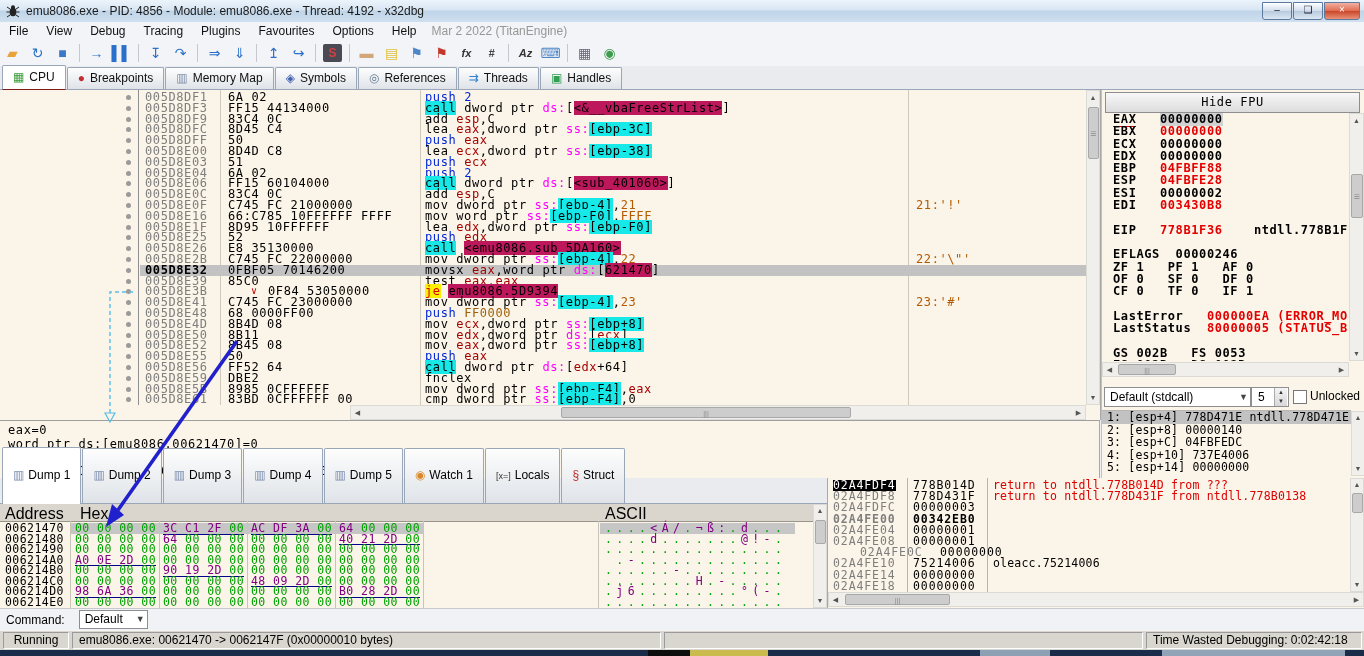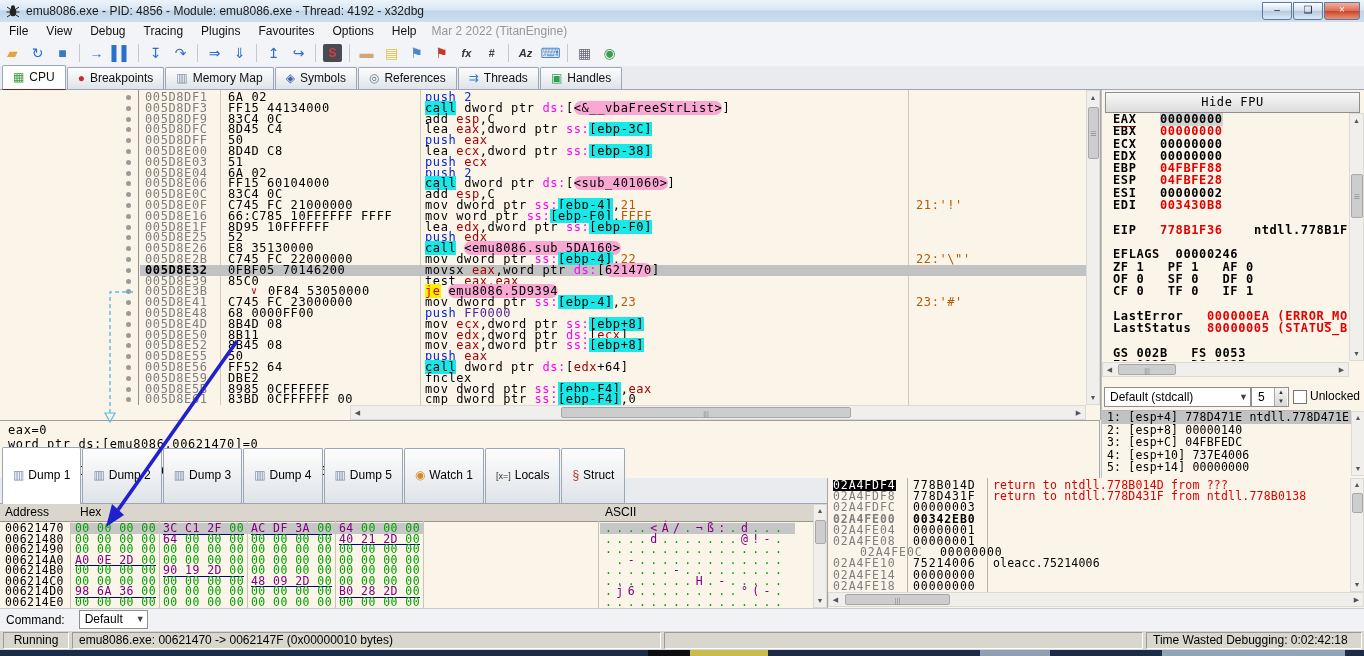--- a/index.html
+++ b/index.html
@@ -46,23 +46,23 @@
   .drow{position:absolute;left:0;width:1086px;height:10.8px;font-size:12px;line-height:10.8px;letter-spacing:0.6px;white-space:pre;}
   .drow .selbg{position:absolute;left:140px;width:946px;top:0;height:10.8px;background:#c2c2c2;}
   .bpdot{position:absolute;left:126px;top:3px;width:5px;height:5px;border-radius:50%;background:#9a9a9a;}
   .daddr{position:absolute;left:145px;color:#7e7e7e;}
   .drow.sel .daddr{color:#000;font-weight:bold;}
   .dbytes{position:absolute;left:228px;color:#000;}
   .dmark{position:absolute;left:251px;color:#cc0000;font-size:10px;}
   .dinstr{position:absolute;left:425px;color:#000;}
   .dcomm{position:absolute;left:916px;color:#b45a00;}
   .c-p{color:#0028d7;} .c-r{color:#a50000;} .c-s{color:#ff00ff;}
-  .c-k{background:#17e8e8;color:#000;} .c-y{background:#f9a8d4;color:#000;border-radius:7px;}
+  .c-k{background:#17e8e8;color:#000;} .c-y{background:#be185d;color:#000;}
   .c-c{background:#17e8e8;color:#000;} .c-j{background:#fbf000;color:#dd0000;}
-  .c-n{color:#b45a00;} .c-v{color:#4c1d95;}
+  .c-n{color:#b45a00;} .c-v{color:#a16207;}
 
   
   .infobox{position:absolute;left:0;top:420px;width:1100px;height:58px;background:#fbf4e8;
     border-top:1px solid #9f9f9f;border-right:1px solid #a8a8a8;box-sizing:border-box;}
   .infoline{margin-left:8px;font-size:12px;line-height:13.5px;letter-spacing:0.6px;white-space:pre;color:#000;}
   .infobox .pad{height:3px;}
 
   
   .registers{position:absolute;left:1101px;top:90px;width:263px;height:388px;background:#fbf4e8;
     border-left:1px solid #c0c0c0;box-sizing:border-box;}
@@ -91,21 +91,21 @@
   .dumptabs{position:absolute;left:0;top:478px;width:827px;height:26px;background:#e9ebee;
     border-bottom:1px solid #9aa7b8;display:flex;align-items:flex-end;padding-left:2px;box-sizing:border-box;}
   .dtab{height:22px;line-height:21px;padding:16px 10px;margin-right:1px;border:1px solid #9aa7b8;border-bottom:none;
     border-radius:2px 2px 0 0;background:linear-gradient(180deg,#fdfdfd,#dfe3e8);white-space:nowrap;}
   .dtab.active{background:#fff;height:24px;line-height:23px;margin-bottom:-1px;}
   .dtab .ticn{display:inline-block;margin-right:4px;}
 
   
   .dump{position:absolute;left:0;top:504px;width:827px;height:104px;background:#fbf4e8;overflow:hidden;}
   .dumphdr{position:absolute;left:0;top:0;width:813px;height:17px;background:#dad6cd;border-bottom:1px solid #9a958a;}
-  .dumphdr span{position:absolute;top:1px;font-size:12px;color:#000;}
+  .dumphdr span{position:absolute;top:1px;font-size:16px;color:#000;}
   .dcolsep{position:absolute;top:17px;width:1px;height:87px;background:#c9c4b8;}
   .dumprow{position:absolute;left:0;width:813px;height:10.5px;font-family:"DejaVu Sans Mono",monospace;
     font-size:11.5px;line-height:10.5px;letter-spacing:0.45px;white-space:pre;}
   .dumprow .rsel{position:absolute;left:71px;width:353px;top:0;height:10.5px;background:#c6c6c6;}
   .dumprow .rsela{position:absolute;left:600px;width:195px;top:0;height:10.5px;background:#c6c6c6;}
   .duaddr{position:absolute;left:5px;color:#000;}
   .dgroup{position:absolute;}
   .dgroup.ul{border-bottom:1px solid #00008b;}
   .by0{color:#00a000;} .by1{color:#800080;}
   .dascii{position:absolute;left:605px;letter-spacing:4.4px;}

